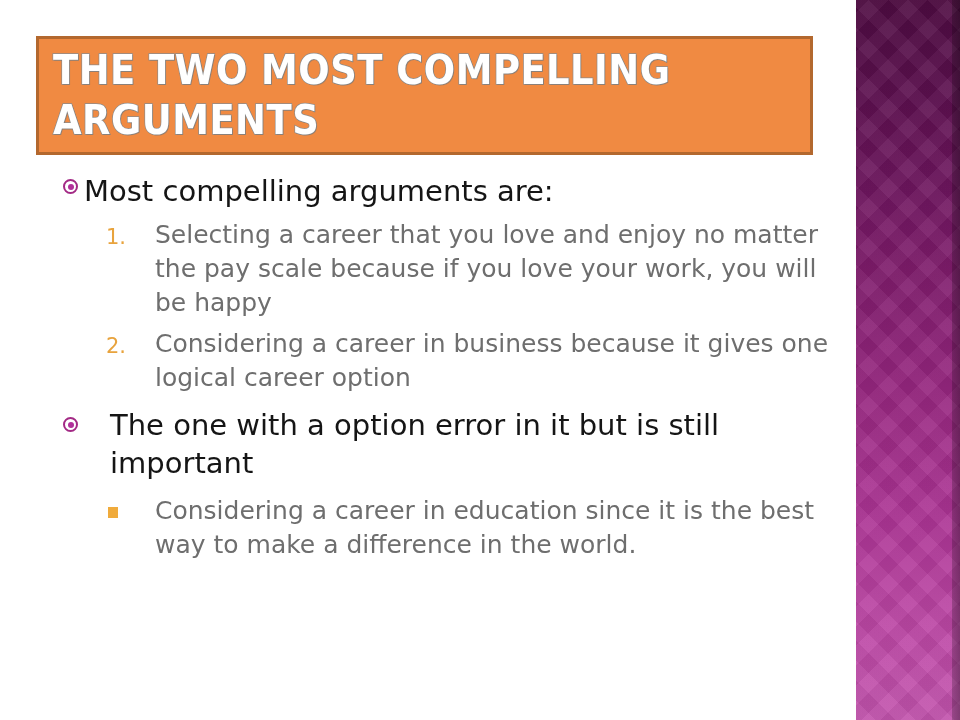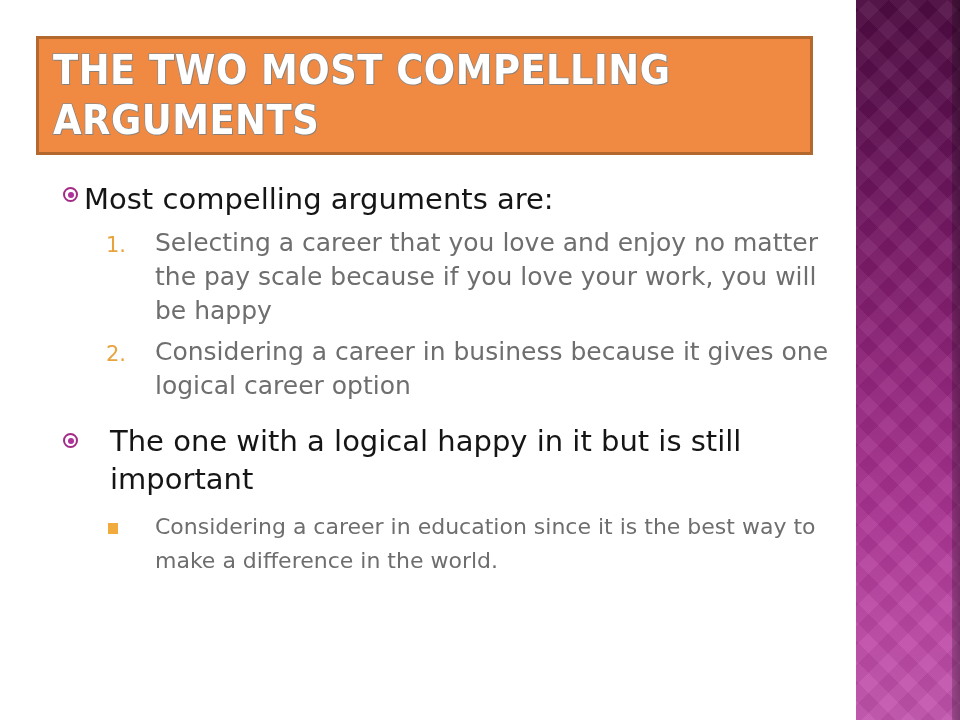--- a/index.html
+++ b/index.html
@@ -99,21 +99,20 @@
     position: relative;
     display: block;
   }
 
   
   .lvl1 {
     position: relative;
     padding-left: 84px;
     min-height: 36px;
     margin-bottom: 2px;
-    margin-top: 8px;
   }
   .lvl1 .marker {
     position: absolute;
     left: 63px;
     top: 7px;
     width: 16px;
     height: 16px;
   }
   .lvl1.indented {
     padding-left: 110px;
@@ -189,21 +188,21 @@
     top: 13px;
   }
   .bullet-square {
     display: block;
     width: 10px;
     height: 11px;
     background: #f0ab3c;
   }
   .lvl2sq .text {
     font-family: "DejaVu Sans", sans-serif;
-    font-size: 22px;
+    font-size: 25px;
     line-height: 34px;
     color: #6e6e6e;
     margin-top: 24px;
   }
 
   .gap-sm { height: 6px; }
   .gap-md { height: 10px; }
 </style>
 </head>
 <body>
@@ -239,21 +238,21 @@
       <span class="num">2.</span>
       <span class="text">Considering a career in business because it gives one logical career option</span>
     </div>
 
     <div class="gap-md"></div>
 
     <div class="row lvl1 indented">
       <span class="marker">
         <span class="bullet-target"></span>
       </span>
-      <span class="text">The one with a logical happy in it but is still important</span>
+      <span class="text">The one with a option error in it but is still important</span>
     </div>
 
     <div class="gap-md"></div>
 
     <div class="row lvl2sq">
       <span class="marker">
         <span class="bullet-square"></span>
       </span>
       <span class="text">Considering a career in education since it is the best way to make a difference in the world.</span>
     </div>

